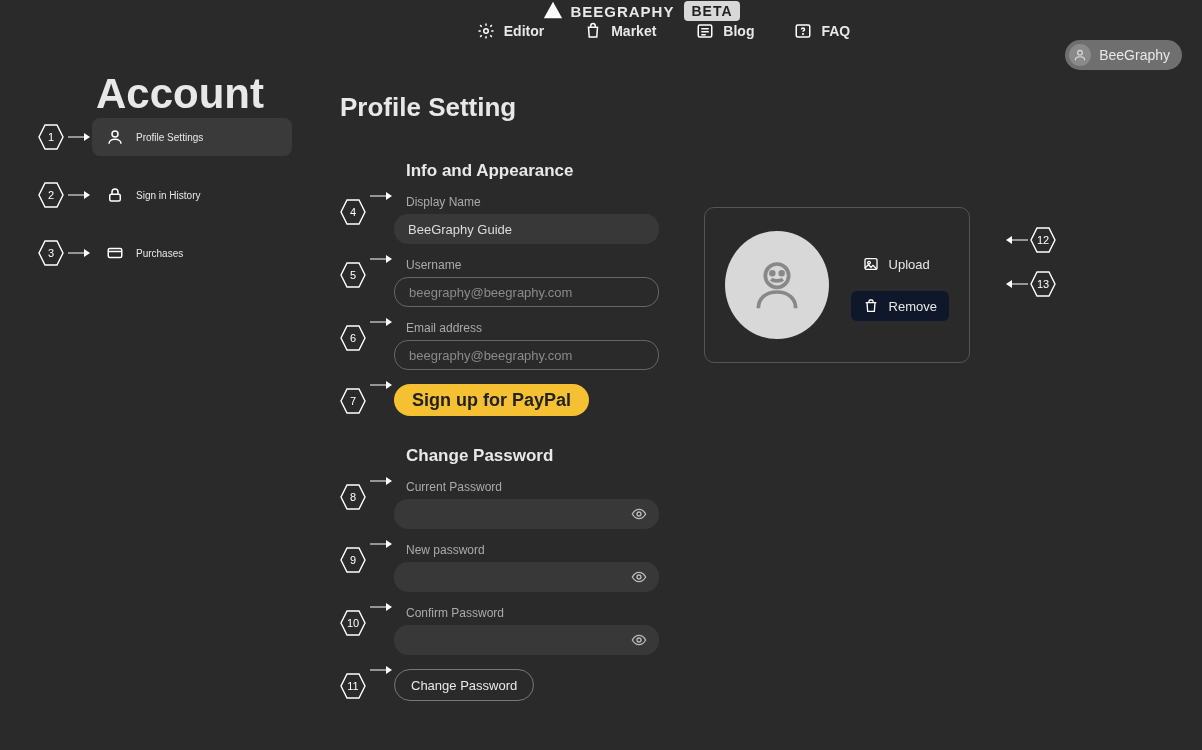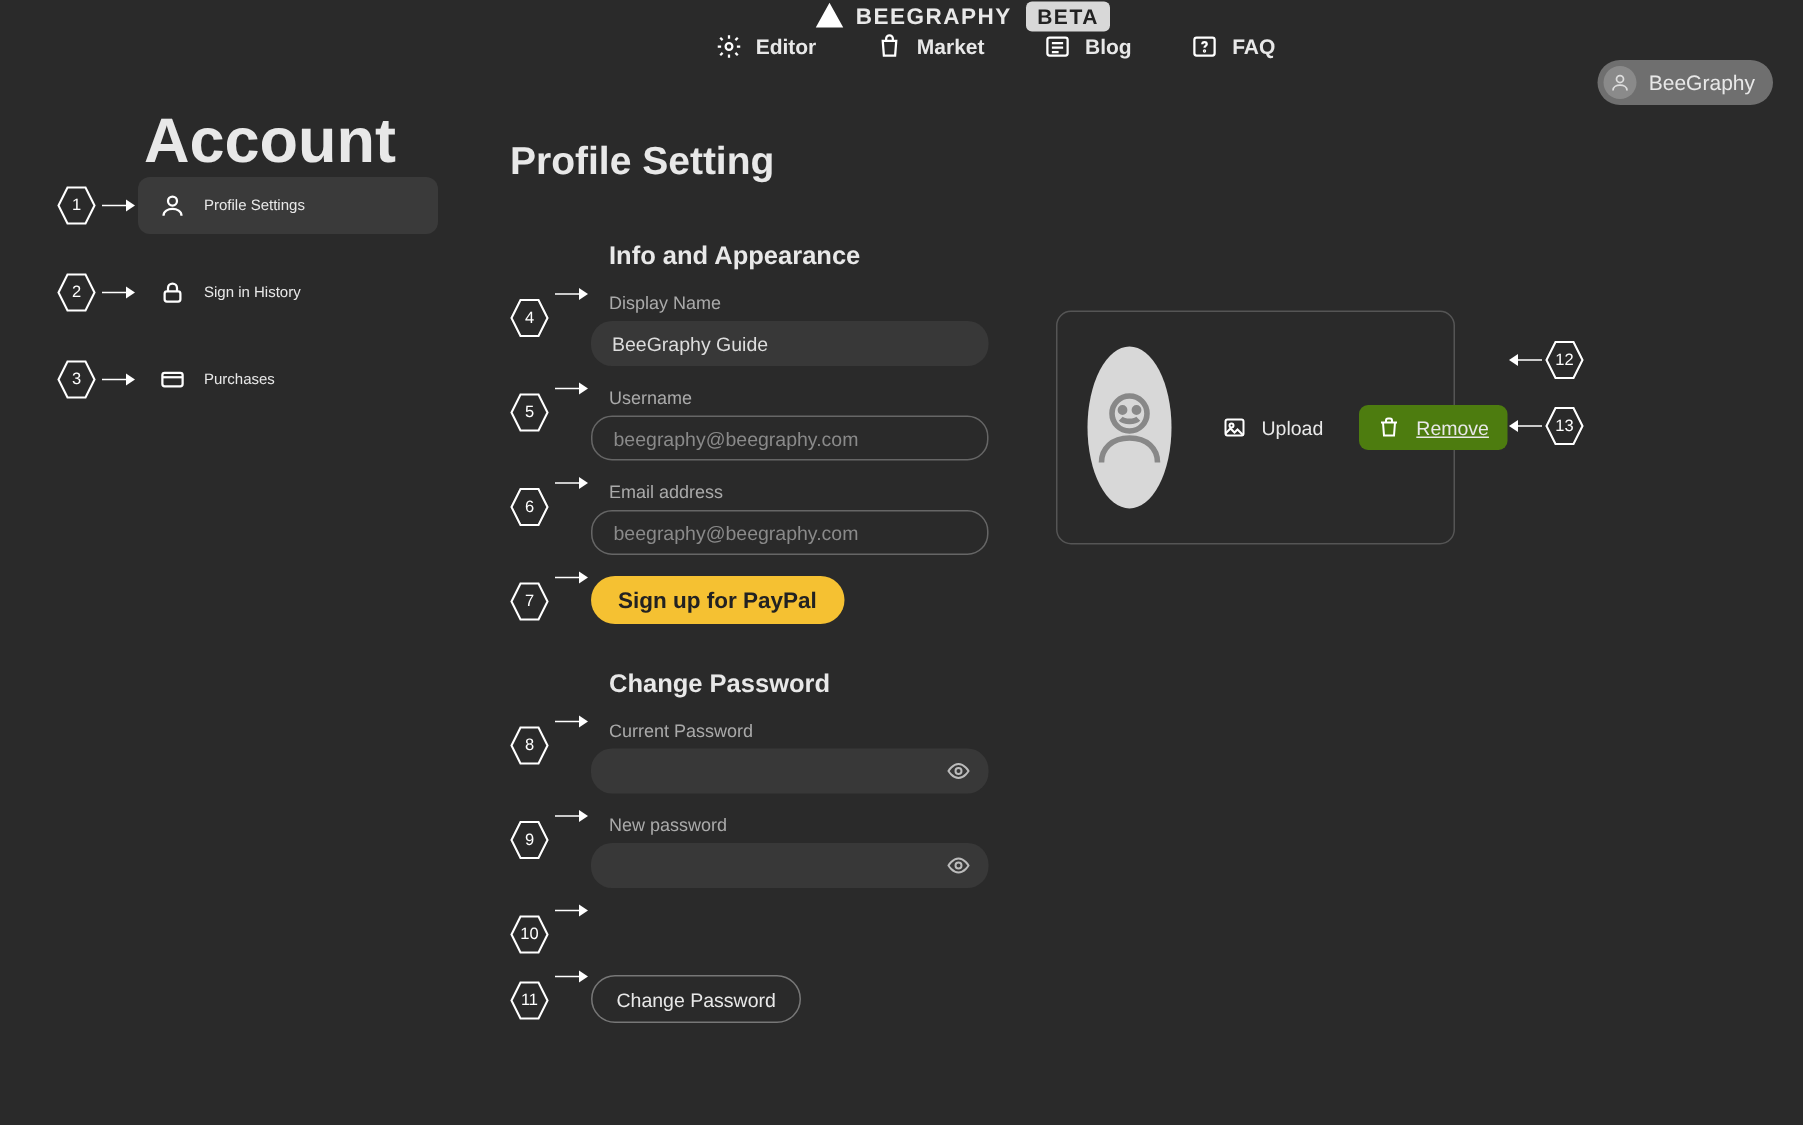--- a/index.html
+++ b/index.html
@@ -178,21 +178,21 @@
     border: 1px solid #666;
   }
   .input::placeholder { color: #8a8a8a; }
   .paypal-btn {
     background: #f5c132;
     color: #222;
     border: none;
     height: 32px;
     padding: 0 18px;
     border-radius: 16px;
-    font-size: 15px;
+    font-size: 18px;
     font-weight: 600;
     cursor: pointer;
   }
 
   .avatar-card {
     border: 1px solid #555;
     border-radius: 10px;
     width: 266px;
     height: 156px;
     display: flex;
@@ -204,31 +204,31 @@
   }
   .big-avatar {
     width: 108px;
     height: 108px;
     border-radius: 50%;
     background: #d8d8d8;
     display: flex;
     align-items: center;
     justify-content: center;
   }
-  .avatar-actions { display: flex; flex-direction: row; gap: 12px; }
+  .avatar-actions { display: flex; flex-direction: column; gap: 12px; }
   .av-btn {
     display: flex;
     align-items: center;
     gap: 10px;
     font-size: 13px;
     padding: 7px 12px;
     border-radius: 6px;
     cursor: pointer;
   }
-  .av-btn.remove { background: #4d7c0f; text-decoration: underline; }
+  .av-btn.remove { background: #0f172a; }
   .av-icon { width: 16px; height: 16px; }
 
   .pass-section { margin-top: 16px; }
   .pass-input-wrap { position: relative; }
   .eye {
     position: absolute;
     right: 12px;
     top: 50%;
     transform: translateY(-50%);
     width: 16px; height: 16px;
@@ -516,20 +516,30 @@
       </div>
     </div>
     <div class="field-row">
       <div class="marker">
         <svg viewBox="0 0 26 26">
             <polygon points="7,1 19,1 25,13 19,25 7,25 1,13" fill="none" stroke="#fff" stroke-width="1.4"></polygon>
           </svg>
         <span>10</span>
       </div>
       <div class="arrow"></div>
+      <div class="field-body">
+        <div class="label">Confirm Password</div>
+        <div class="pass-input-wrap">
+          <input type="password" class="input" style="">
+          <svg class="eye" viewBox="0 0 24 24" fill="none" stroke="#bbb" stroke-width="2">
+              <path d="M2 12s4-7 10-7 10 7 10 7-4 7-10 7-10-7-10-7z"></path>
+              <circle cx="12" cy="12" r="3"></circle>
+            </svg>
+        </div>
+      </div>
     </div>
     <div class="field-row" style="margin-top:10px;">
       <div class="marker">
         <svg viewBox="0 0 26 26">
             <polygon points="7,1 19,1 25,13 19,25 7,25 1,13" fill="none" stroke="#fff" stroke-width="1.4"></polygon>
           </svg>
         <span>11</span>
       </div>
       <div class="arrow"></div>
       <div class="field-body">

